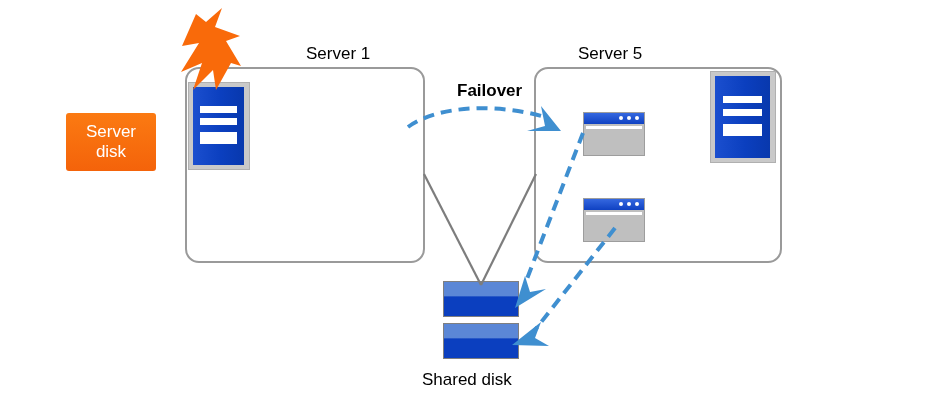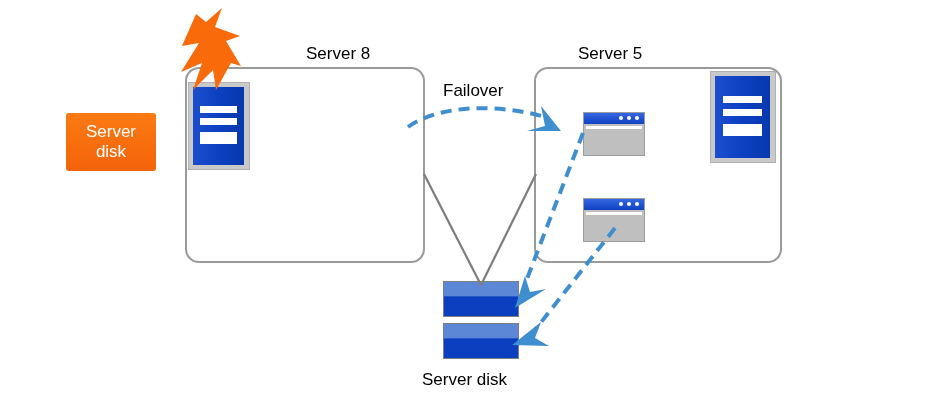--- a/index.html
+++ b/index.html
@@ -117,26 +117,26 @@
     width: 948px;
     height: 401px;
     pointer-events: none;
   }
 </style>
 </head>
 <body>
 
 <div id="canvas">
 
-  <div class="label" style="left:306px; top:44px;">Server 8</div>
+  <div class="label" style="left:306px; top:44px;">Server 1</div>
   <div class="label" style="left:578px; top:44px;">Server 5</div>
-  <div class="label" style="left:443px; top:81px;">Failover</div>
+  <div class="label" style="left:457px; top:81px;font-weight:bold;">Failover</div>
   <div class="label" style="left:570px; top:89px;">Application  A</div>
   <div class="label" style="left:570px; top:175px;">Application  B</div>
-  <div class="label" style="left:422px; top:370px;">Server disk</div>
+  <div class="label" style="left:422px; top:370px;">Shared disk</div>
 
   <div class="server-box" style="left:185px; top:67px; width:240px; height:196px;"></div>
   <div class="server-icon" style="left:188px; top:82px; width:62px; height:88px;">
     <div class="body">
       <div class="slot s1"></div>
       <div class="slot s2"></div>
       <div class="slot s3"></div>
     </div>
   </div>
 

